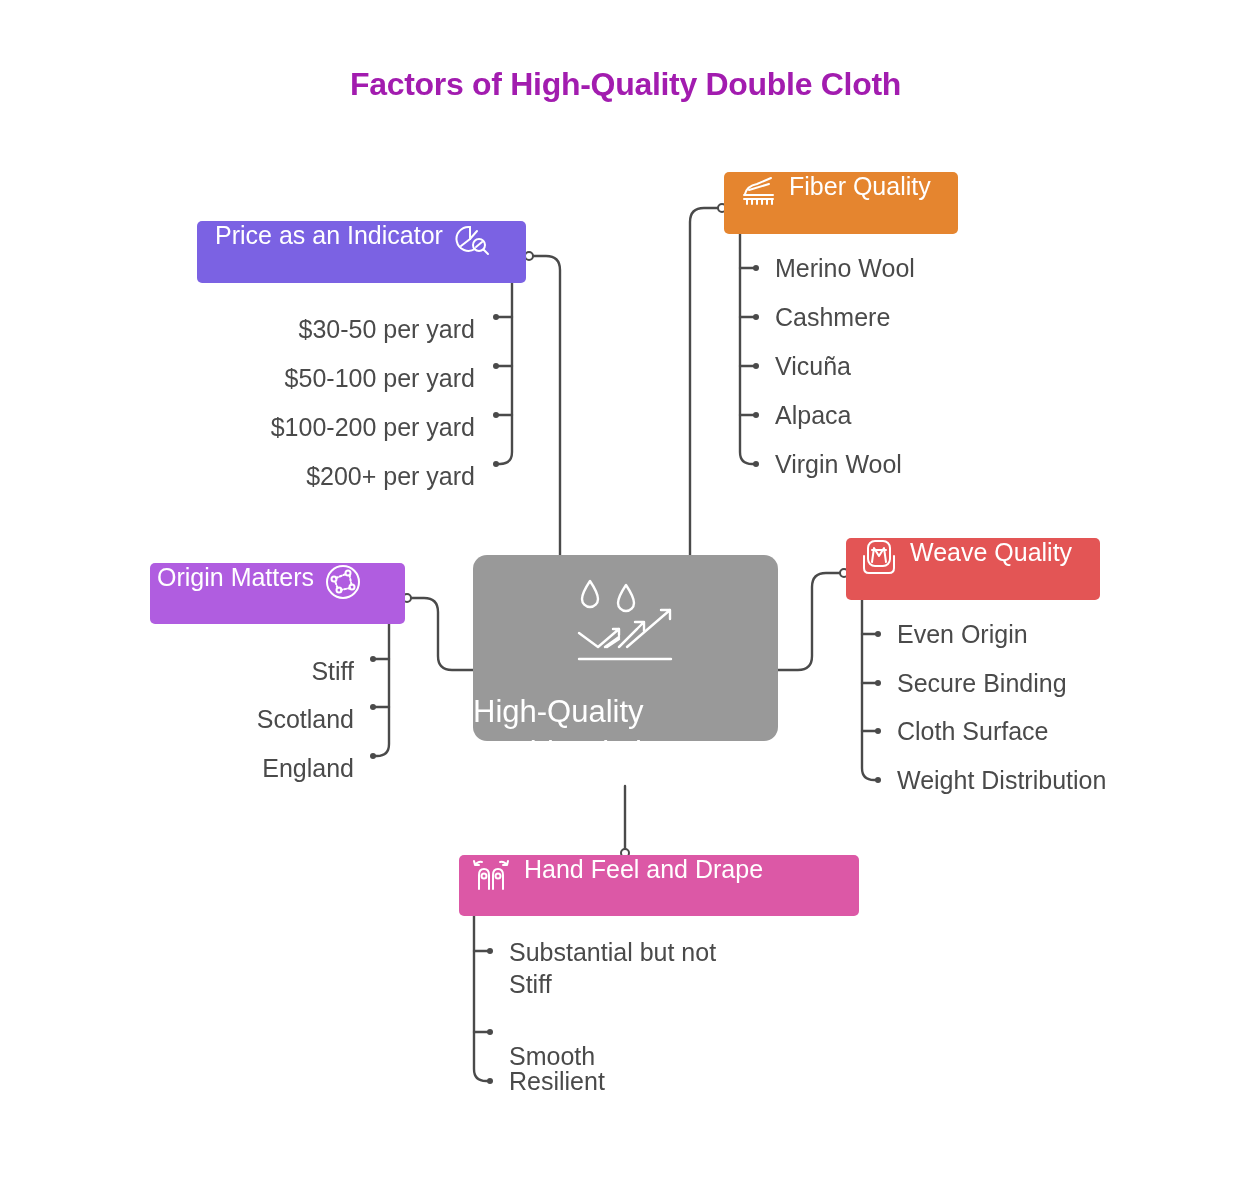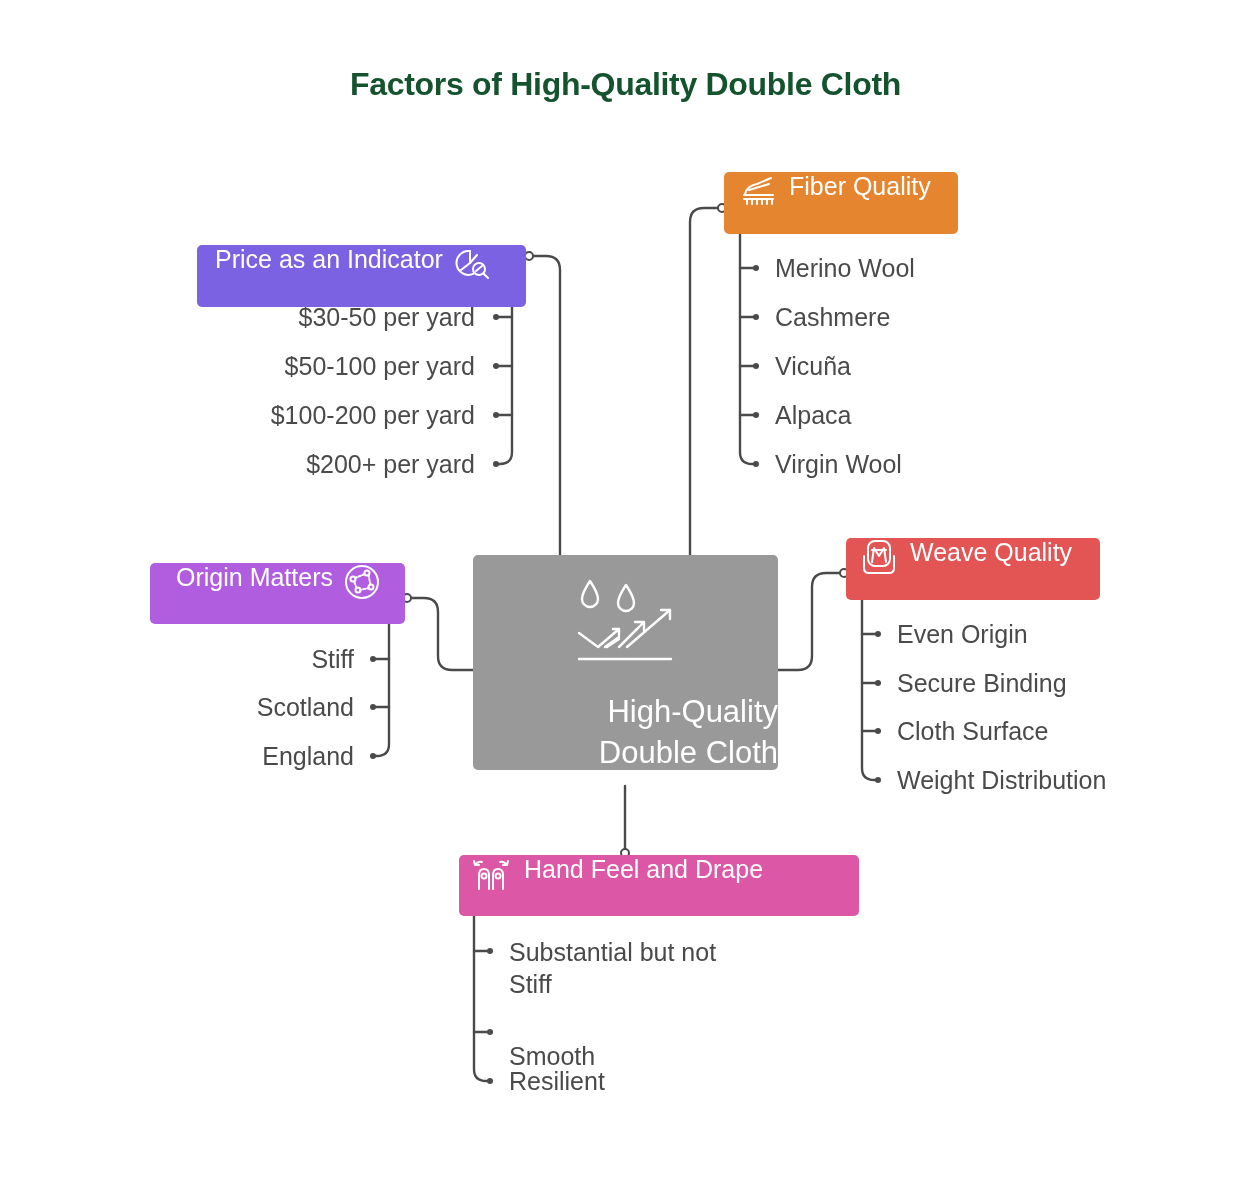--- a/index.html
+++ b/index.html
@@ -1,28 +1,28 @@
 <!DOCTYPE html>
 <html><head>
 <meta charset="utf-8">
 <style>
   html, body { margin:0; padding:0; background:#ffffff; }
   body { width:1251px; height:1203px; position:relative; overflow:hidden;
          font-family:"Liberation Sans", "DejaVu Sans", sans-serif; color:#4a4a4a; }
   .title { position:absolute; left:0; width:1251px; top:66px; text-align:center;
-           font-size:32px; font-weight:bold; color:#14532d; letter-spacing:-0.3px; }
+           font-size:32px; font-weight:bold; color:#a21caf; letter-spacing:-0.3px; }
   svg.wires { position:absolute; left:0; top:0; width:1251px; height:1203px; }
   .node { position:absolute; border-radius:5px; color:#ffffff; display:flex; align-items:flex-start;
           font-size:25px; box-sizing:border-box; white-space:nowrap; }
   .node .icon { width:38px; height:38px; display:inline-block; flex:none; }
   .node .icon svg { width:38px; height:38px; }
   .item { position:absolute; font-size:25px; color:#4a4a4a; white-space:nowrap; line-height:30px; }
-  .item.right { text-align:left; }
-  .center { position:absolute; left:473px; top:555px; width:305px; height:215px; background:#999999;
-            border-radius:5px; color:#ffffff; text-align:right; }
+  .item.right { text-align:left;margin-top:12px; }
+  .center { position:absolute; left:473px; top:555px; width:305px; height:186px; background:#999999;
+            border-radius:14px; color:#ffffff; text-align:left; }
   .center .cicon { position:absolute; left:100px; top:22px; width:105px; height:100px; }
   .center .ctext { position:absolute; left:0; right:0; top:136px; font-size:31px; line-height:41px; }
 </style>
 </head>
 <body>
 
 <div class="title">Factors of High-Quality Double Cloth</div>
 
 <svg class="wires" viewBox="0 0 1251 1203">
   <g fill="none" stroke="#4a4a4a" stroke-width="2.4" stroke-linecap="round">
@@ -84,21 +84,21 @@
   </g>
   <g fill="#ffffff" stroke="#4a4a4a" stroke-width="2">
     <circle cx="529" cy="256" r="4"></circle>
     <circle cx="722" cy="208" r="4"></circle>
     <circle cx="407" cy="598" r="4"></circle>
     <circle cx="844" cy="573" r="4"></circle>
     <circle cx="625" cy="853" r="4"></circle>
   </g>
 </svg>
 
-<div class="node" style="left:197px; top:221px; width:329px; height:62px; background:#7b62e3; padding-left:18px;margin-top:24px;">
+<div class="node" style="left:197px; top:221px; width:329px; height:62px; background:#7b62e3; padding-left:18px;">
   <span>Price as an Indicator</span>
   <span class="icon" style="margin-left:10px;">
     <svg viewBox="0 0 38 38" fill="none" stroke="#fff" stroke-width="2" stroke-linecap="round">
       <path d="M17 6 A12 12 0 1 0 22 28"></path>
         <path d="M17 6 V18 L8 25"></path>
         <path d="M17 18 L24 10"></path>
       <circle cx="26" cy="24" r="6"></circle>
         <path d="M30.5 28.5 L35 33"></path>
         <path d="M23 26 L29 21"></path>
     </svg>
@@ -120,21 +120,21 @@
     </svg>
   </span>
   <span>Fiber Quality</span>
 </div>
 <div class="item" style="left:775px; top:253px;">Merino Wool</div>
 <div class="item" style="left:775px; top:302px;">Cashmere</div>
 <div class="item" style="left:775px; top:351px;">Vicuña</div>
 <div class="item" style="left:775px; top:400px;">Alpaca</div>
 <div class="item" style="left:775px; top:449px;">Virgin Wool</div>
 
-<div class="node" style="left:150px; top:563px; width:255px; height:61px; background:#b05de0; padding-left:26px;">
+<div class="node" style="left:150px; top:563px; width:255px; height:61px; background:#b05de0; padding-left:7px;">
   <span>Origin Matters</span>
   <span class="icon" style="margin-left:10px;">
     <svg viewBox="0 0 38 38" fill="none" stroke="#fff" stroke-width="2" stroke-linecap="round">
       <circle cx="19" cy="19" r="16"></circle>
         <circle cx="10" cy="16" r="2.5"></circle>
         <circle cx="24" cy="10" r="2.5"></circle>
       <circle cx="28" cy="24" r="2.5"></circle>
         <circle cx="15" cy="27" r="2.5"></circle>
       <path d="M12 15 L22 11 M25.5 12 L27.5 22 M26 25 L17 27 M13.5 25 L11 18" stroke-dasharray="2 2"></path>
     </svg>

